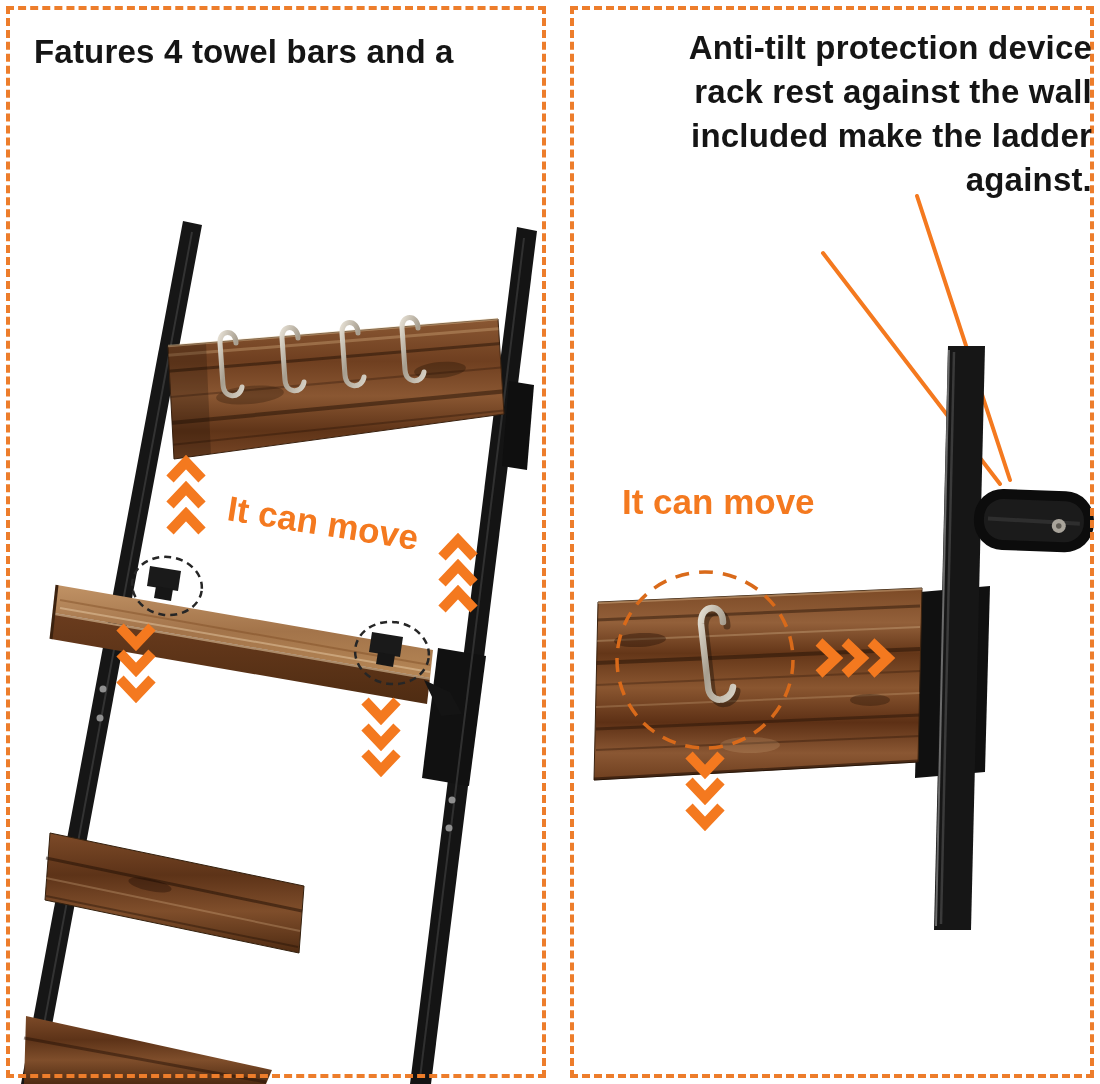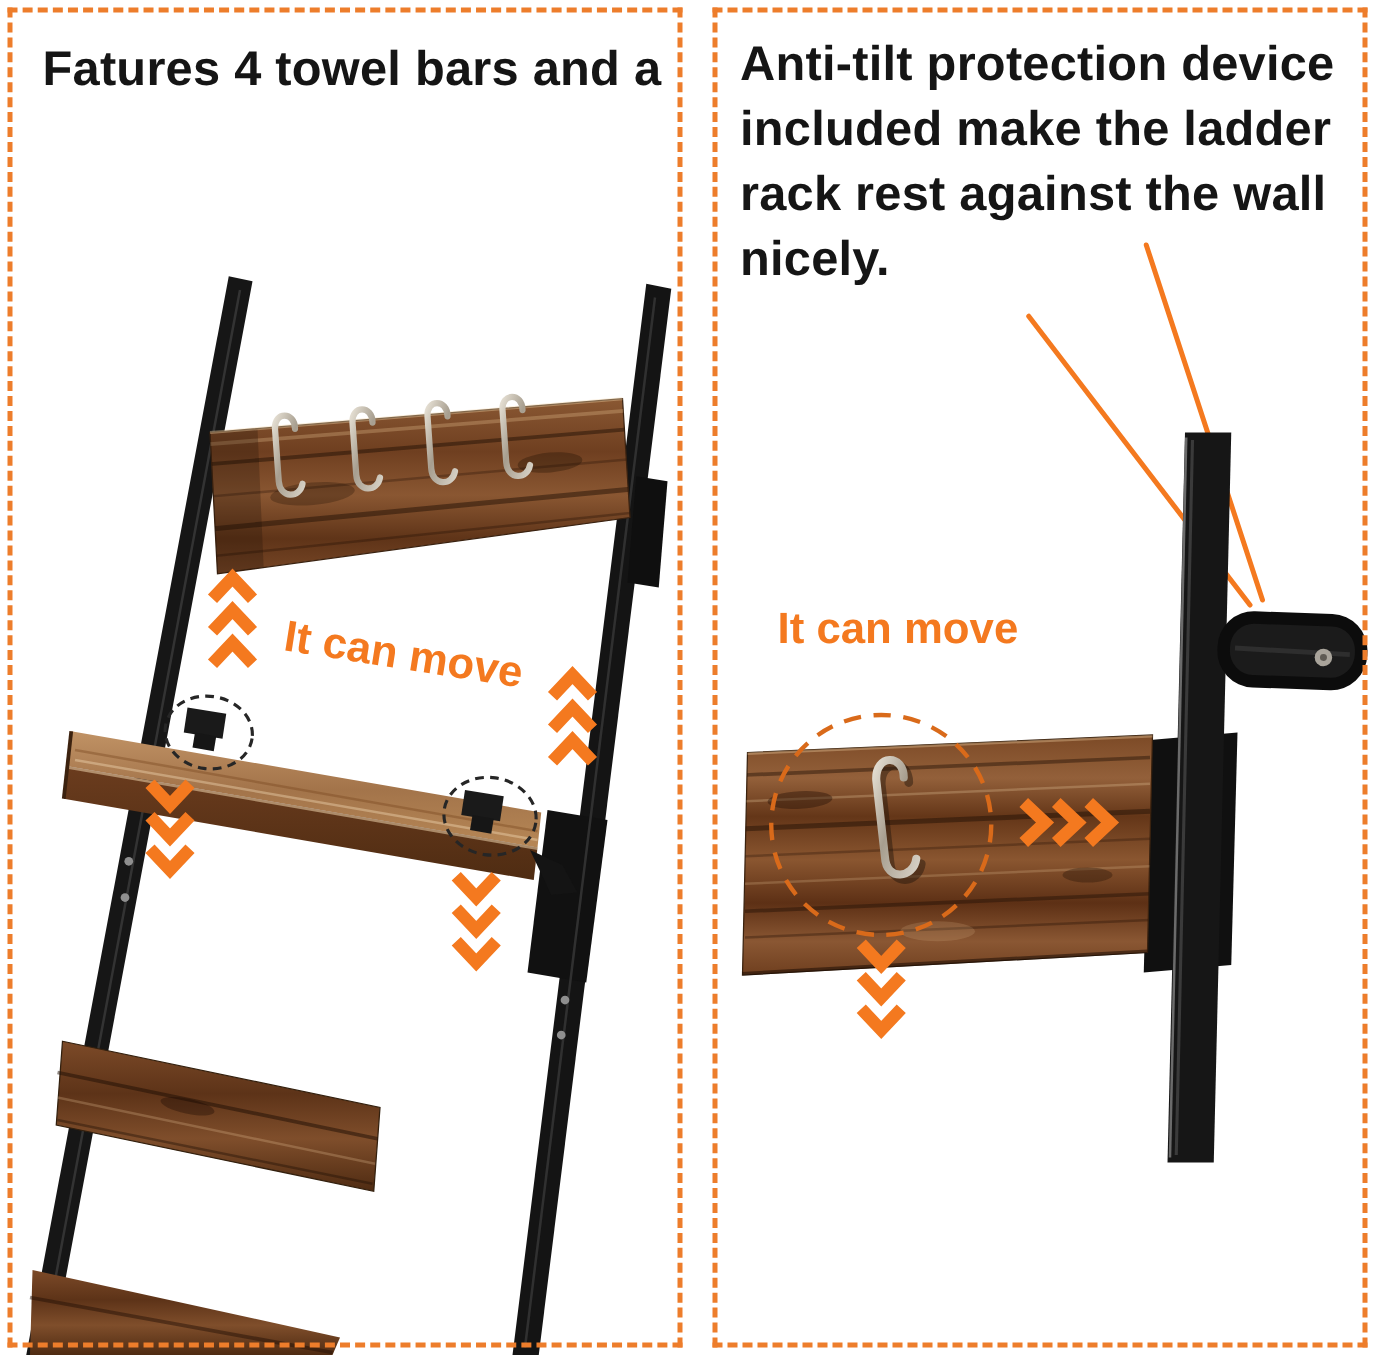--- a/index.html
+++ b/index.html
@@ -19,25 +19,25 @@
   }
   .panel-left  { left: 6px;   width: 540px; }
   .panel-right { left: 570px; width: 524px; }
 
   .illus { position: absolute; top: 0; z-index: 1; }
   .illus-left  { left: 0;     width: 550px; height: 1084px; }
   .illus-right { left: 570px; width: 530px; height: 1084px; }
 
   .heading {
     position: absolute; z-index: 4; margin: 0;
-    font-weight: 700; font-size: 39px; line-height: 1.33;
+    font-weight: 700; font-size: 33px; line-height: 1.33;
     color: var(--heading-text, #151515); letter-spacing: .2px;
   }
   .heading-left  { left: 34px;  top: 30px; width: 505px; }
-  .heading-right { left: 592px; top: 26px; width: 500px; }
+  .heading-right { left: 592px; top: 26px; width: 500px; text-align: right; }
   .hline { display: block; }
 
   .move-text {
     font-family: "Liberation Sans", sans-serif;
     font-weight: 700; font-size: 35px;
     fill: var(--accent-orange, #F4791F);
   }
   .chev { fill: none; stroke: var(--accent-orange, #F4791F); stroke-width: 10; stroke-linejoin: miter; }
   .callout { stroke: var(--accent-orange, #F4791F); stroke-width: 4; stroke-linecap: round; }
   .dash-black  { fill: none; stroke: #262626; stroke-width: 2.5; stroke-dasharray: 7 5; }
@@ -256,18 +256,18 @@
   </svg>
 
   <div class="panel panel-left"></div>
   <div class="panel panel-right"></div>
 
   <h2 class="heading heading-left">
     <span class="hline">Fatures 4 towel bars and a</span>
   </h2>
   <h2 class="heading heading-right">
     <span class="hline">Anti-tilt protection device</span>
+    <span class="hline">rack rest against the wall</span>
     <span class="hline">included make the ladder</span>
-    <span class="hline">rack rest against the wall</span>
-    <span class="hline">nicely.</span>
+    <span class="hline">against.</span>
   </h2>
 
 </div>
 
 </body></html>

